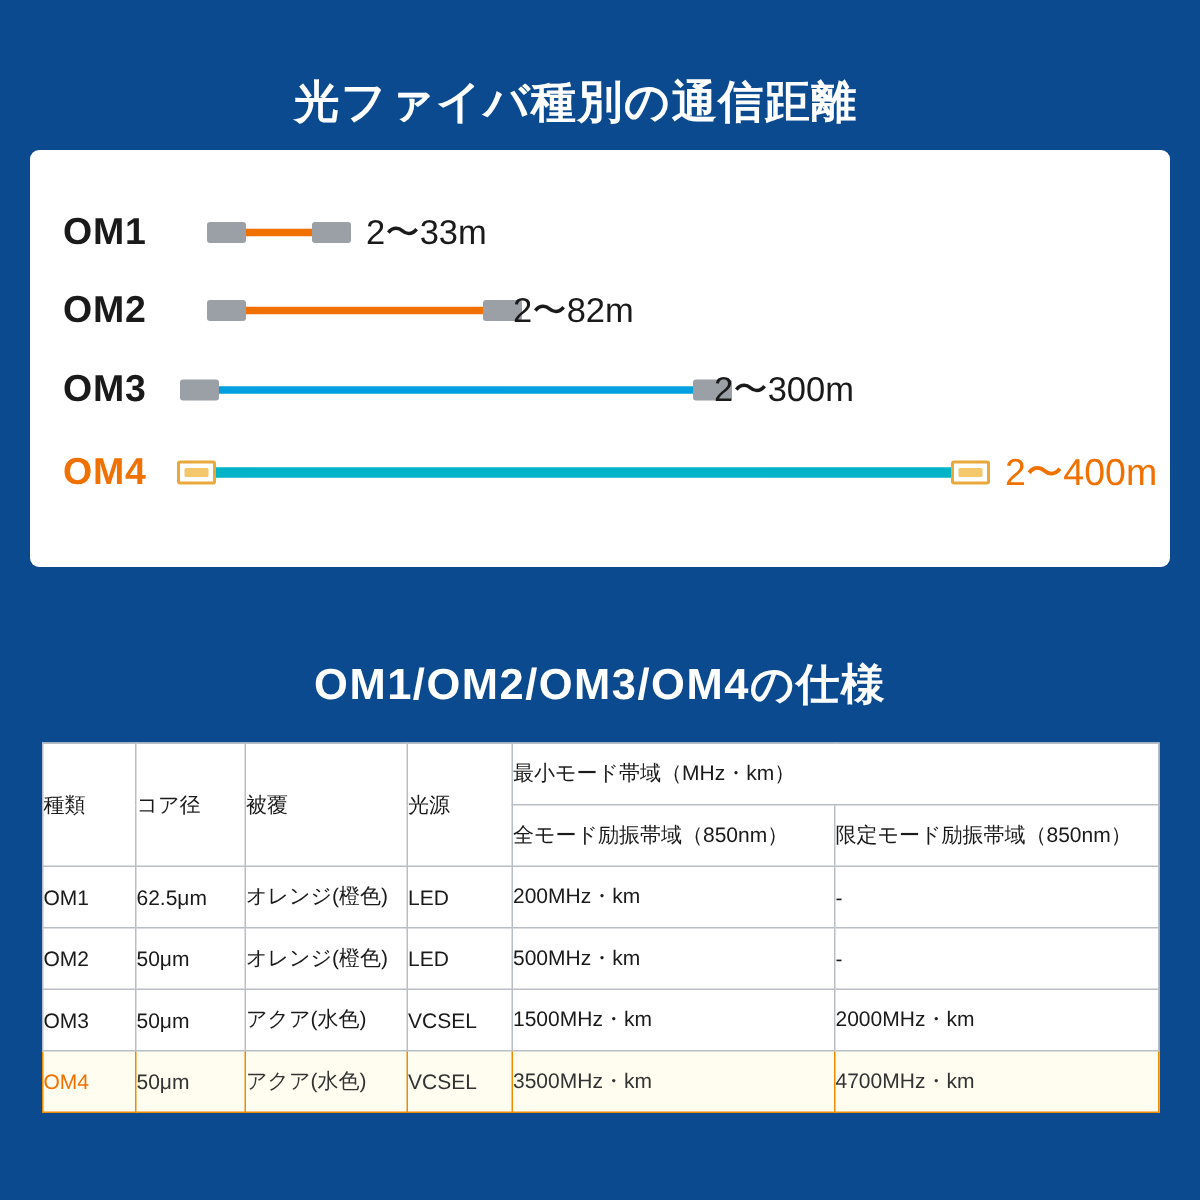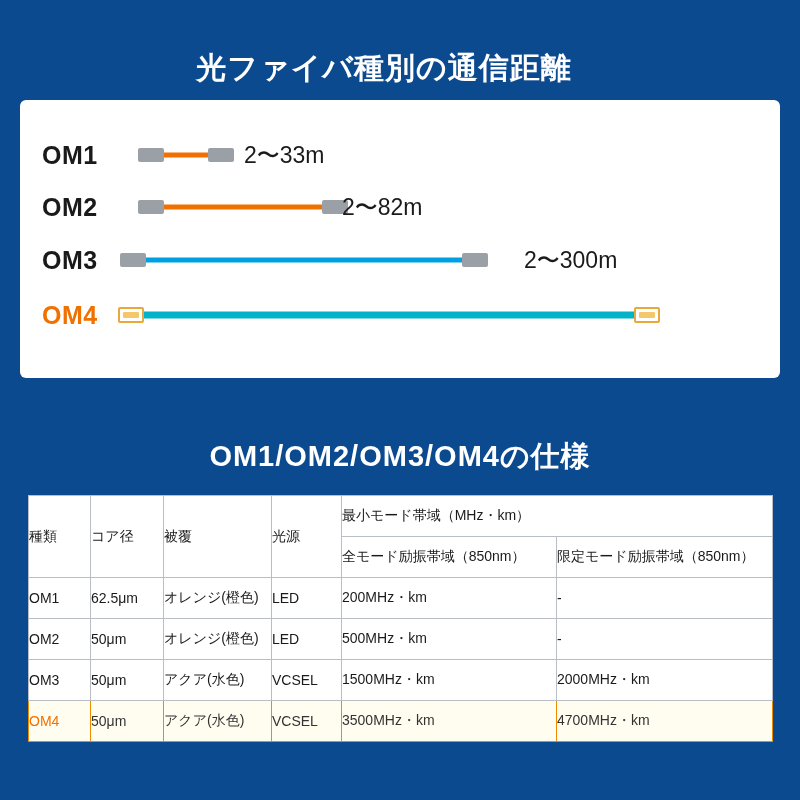--- a/index.html
+++ b/index.html
@@ -199,30 +199,31 @@
       <div class="dist" style="left:322px;">2〜82m</div>
     </div>
 
     <div class="row" style="top:135px;">
       <div class="label">OM3</div>
       <div class="cable" style="left:100px; width:368px;">
         <div class="wire" style="background:#00a0e0;"></div>
         <div class="conn left"></div>
         <div class="conn right"></div>
       </div>
-      <div class="dist" style="left:504px;">2〜300m</div>
+      <div class="dist" style="left:456px;">2〜300m</div>
     </div>
 
     <div class="row highlight" style="top:190px;">
       <div class="label">OM4</div>
       <div class="cable thick" style="left:98px; width:542px;">
         <div class="wire" style="background:#00b3c8;"></div>
         <div class="conn left gold"></div>
         <div class="conn right gold"></div>
       </div>
+      <div class="dist" style="left:650px;">2〜400m</div>
     </div>
 
   </div>
 
   <div id="spec-title" class="section-title">OM1/OM2/OM3/OM4の仕様</div>
 
   <div class="table-wrap">
     <table class="spec">
       <colgroup>
         <col class="col-type">

